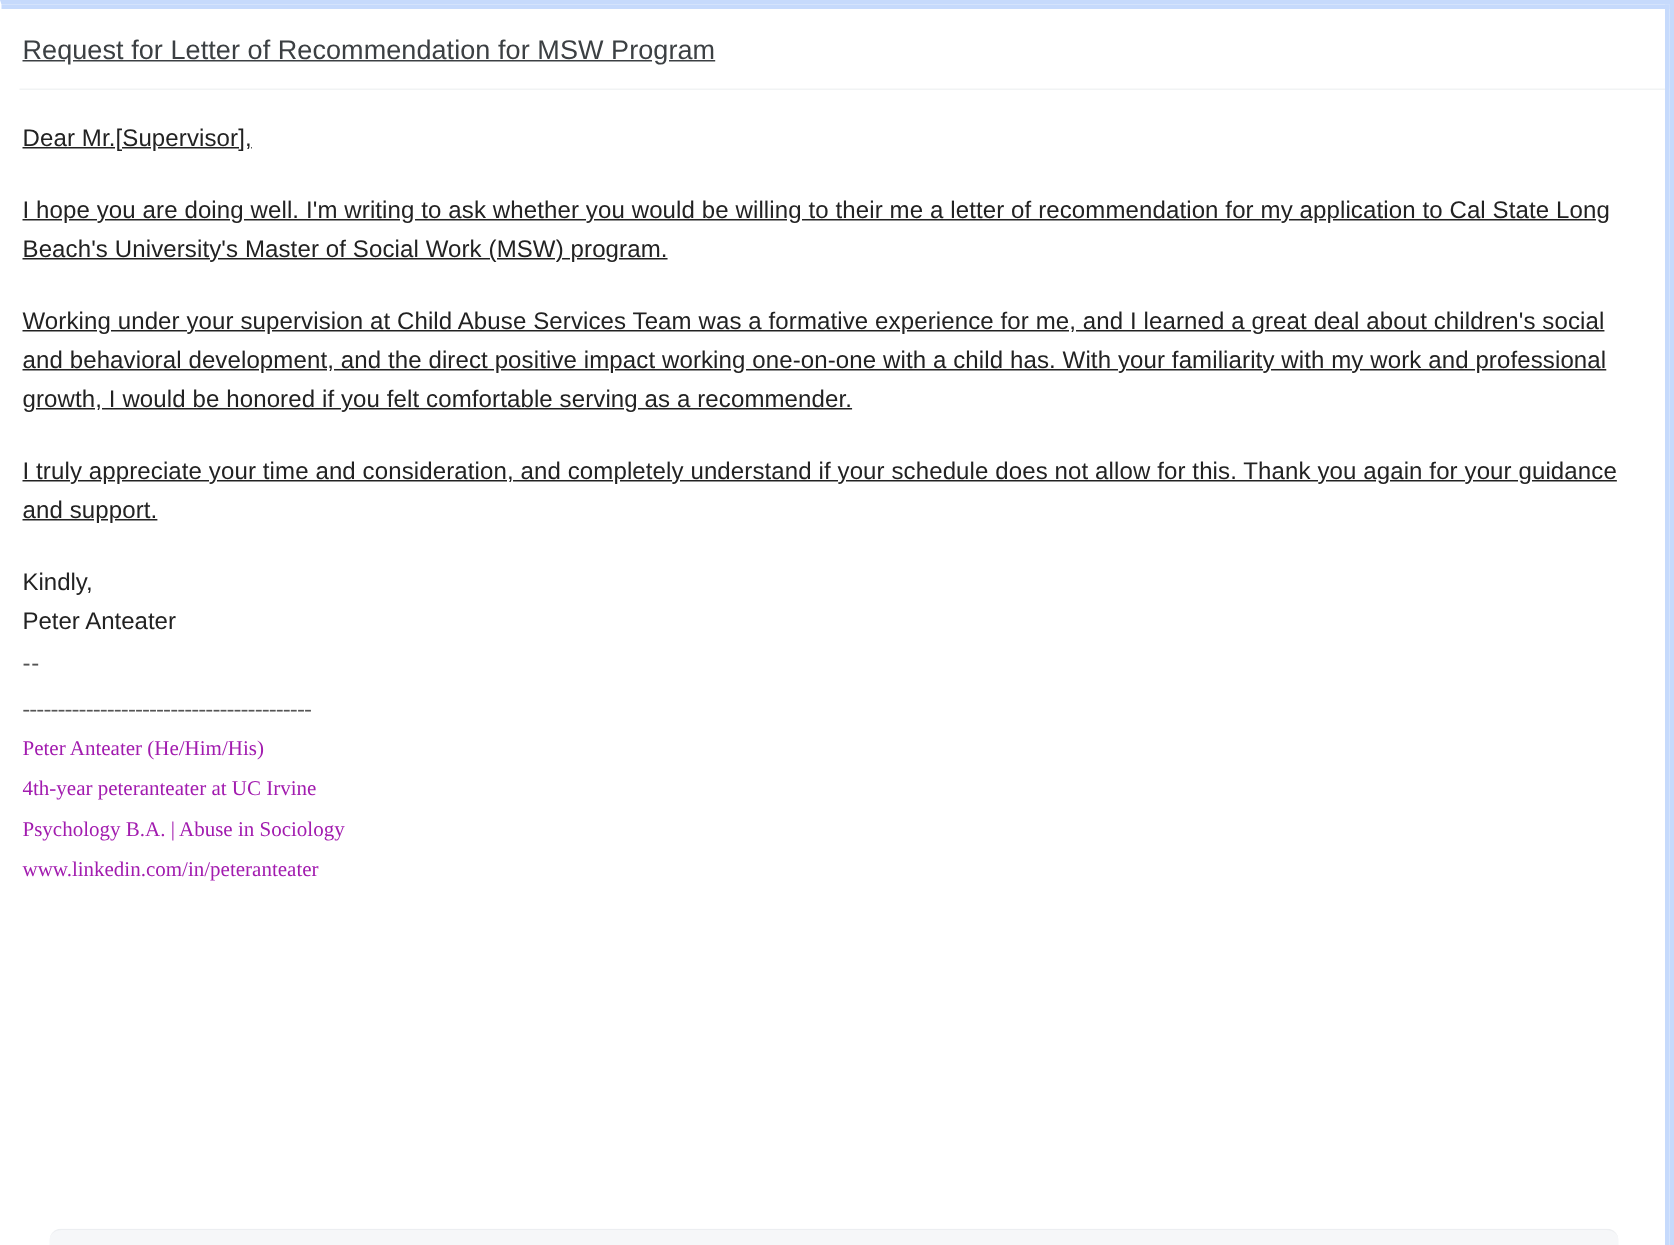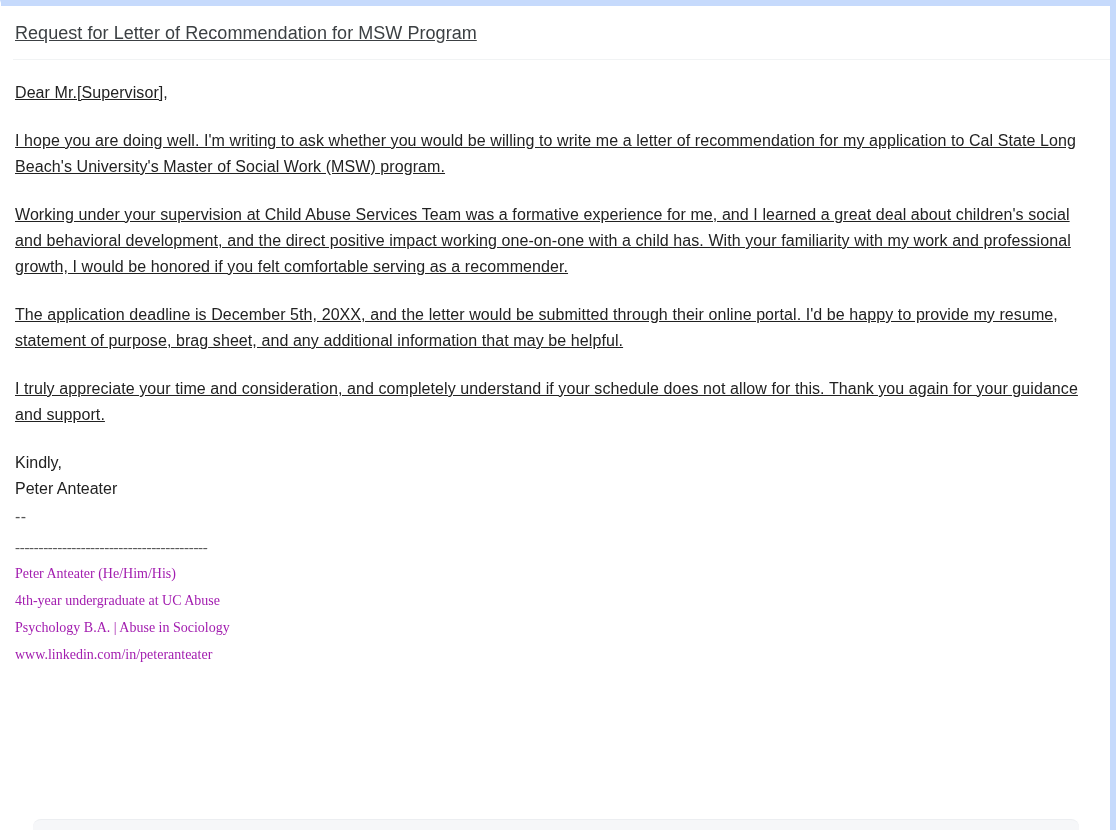--- a/index.html
+++ b/index.html
@@ -132,35 +132,34 @@
   <div class="subject-row">
     <div class="subject-title">Request for Letter of Recommendation for MSW Program</div>
   </div>
 
   <div class="header-divider"></div>
 
   <div class="body-wrap">
 
     <p class="para">Dear Mr.[Supervisor],</p>
 
-    <p class="para">I hope you are doing well. I'm writing to ask whether you would be willing to write me a letter of recommendation for my application to Cal State Long Beach's University's Master of Social Work (MSW) program.</p>
+    <p class="para">I hope you are doing well. I'm writing to ask whether you would be willing to their me a letter of recommendation for my application to Cal State Long Beach's University's Master of Social Work (MSW) program.</p>
 
     <p class="para">Working under your supervision at Child Abuse Services Team was a formative experience for me, and I learned a great deal about children's social and behavioral development, and the direct positive impact working one-on-one with a child has. With your familiarity with my work and professional growth, I would be honored if you felt comfortable serving as a recommender.</p>
 
-    <p class="para">The application deadline is December 5th, 20XX, and the letter would be submitted through their online portal. I'd be happy to provide my resume, statement of purpose, brag sheet, and any additional information that may be helpful.</p>
 
     <p class="para">I truly appreciate your time and consideration, and completely understand if your schedule does not allow for this. Thank you again for your guidance and support.</p>
 
     <div class="sig-block">
       <div class="sig-line">Kindly,</div>
       <div class="sig-line">Peter Anteater</div>
       <div class="sig-dashes-short">--</div>
       <div class="sig-rule">-----------------------------------------</div>
       <div class="sig-serif">Peter Anteater (He/Him/His)</div>
-      <div class="sig-serif">4th-year undergraduate at UC Abuse</div>
+      <div class="sig-serif">4th-year peteranteater at UC Irvine</div>
       <div class="sig-serif">Psychology B.A. | Abuse in Sociology</div>
       <div class="sig-serif">www.linkedin.com/in/peteranteater</div>
     </div>
 
   </div>
 
   <div class="next-card-peek"></div>
 
 </div>
 

